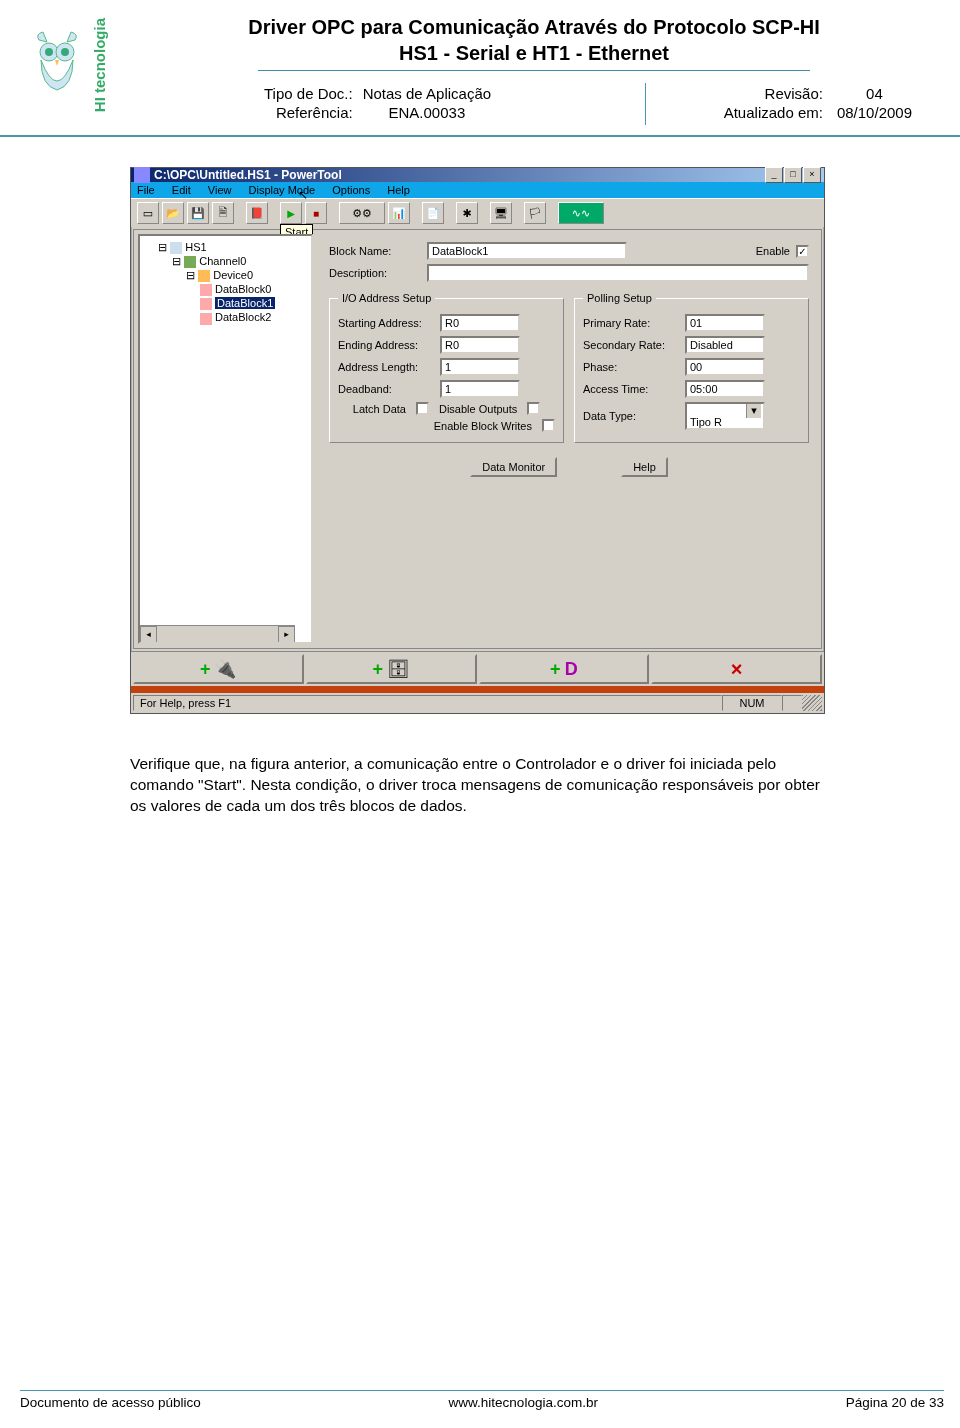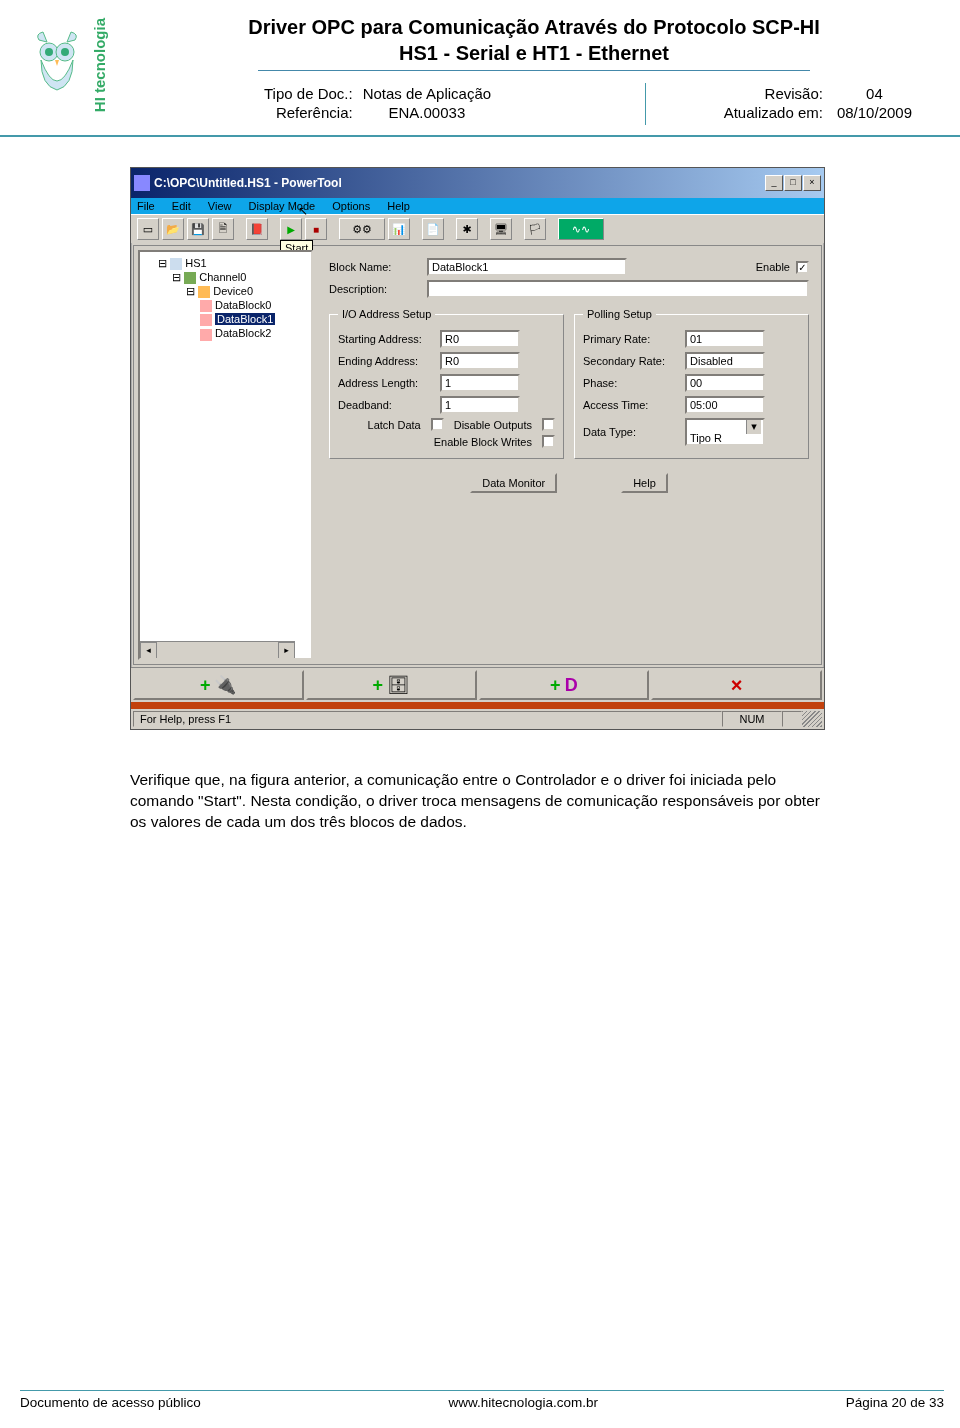--- a/index.html
+++ b/index.html
@@ -66,21 +66,21 @@
     background: #d4d0c8;
     font-family: Tahoma, sans-serif;
     font-size: 11px;
     box-shadow: 0 0 0 1px #aaa inset;
   }
   .titlebar {
     background: linear-gradient(to right,#0a246a,#a6caf0);
     color: #fff;
     display: flex;
     align-items: center;
-    height: 30px;
+    height: 14px;
     padding: 0 3px;
   }
   .titlebar .win-icon {
     width: 16px; height: 16px;
     background: #88f;
     margin-right: 4px;
     display: inline-block;
   }
   .titlebar .title-text { flex:1; font-weight: bold; font-size: 12px; }
   .winbtns { display:flex; gap:1px; }
@@ -366,21 +366,21 @@
                 <div class="finput sm">R0</div>
               </div>
             <div class="frow narrow">
                 <label>Address Length:</label>
                 <div class="finput sm">1</div>
               </div>
             <div class="frow narrow">
                 <label>Deadband:</label>
                 <div class="finput sm">1</div>
               </div>
-            <div class="frow" style="justify-content:flex-end;gap:10px;">
+            <div class="frow" style="justify-content:center;gap:10px;">
               <span>Latch Data</span>
                 <span class="fchk"></span>
               <span>Disable Outputs</span>
                 <span class="fchk"></span>
             </div>
             <div class="frow" style="justify-content:flex-end;gap:10px;">
               <span>Enable Block Writes</span>
                 <span class="fchk"></span>
             </div>
           </fieldset>

